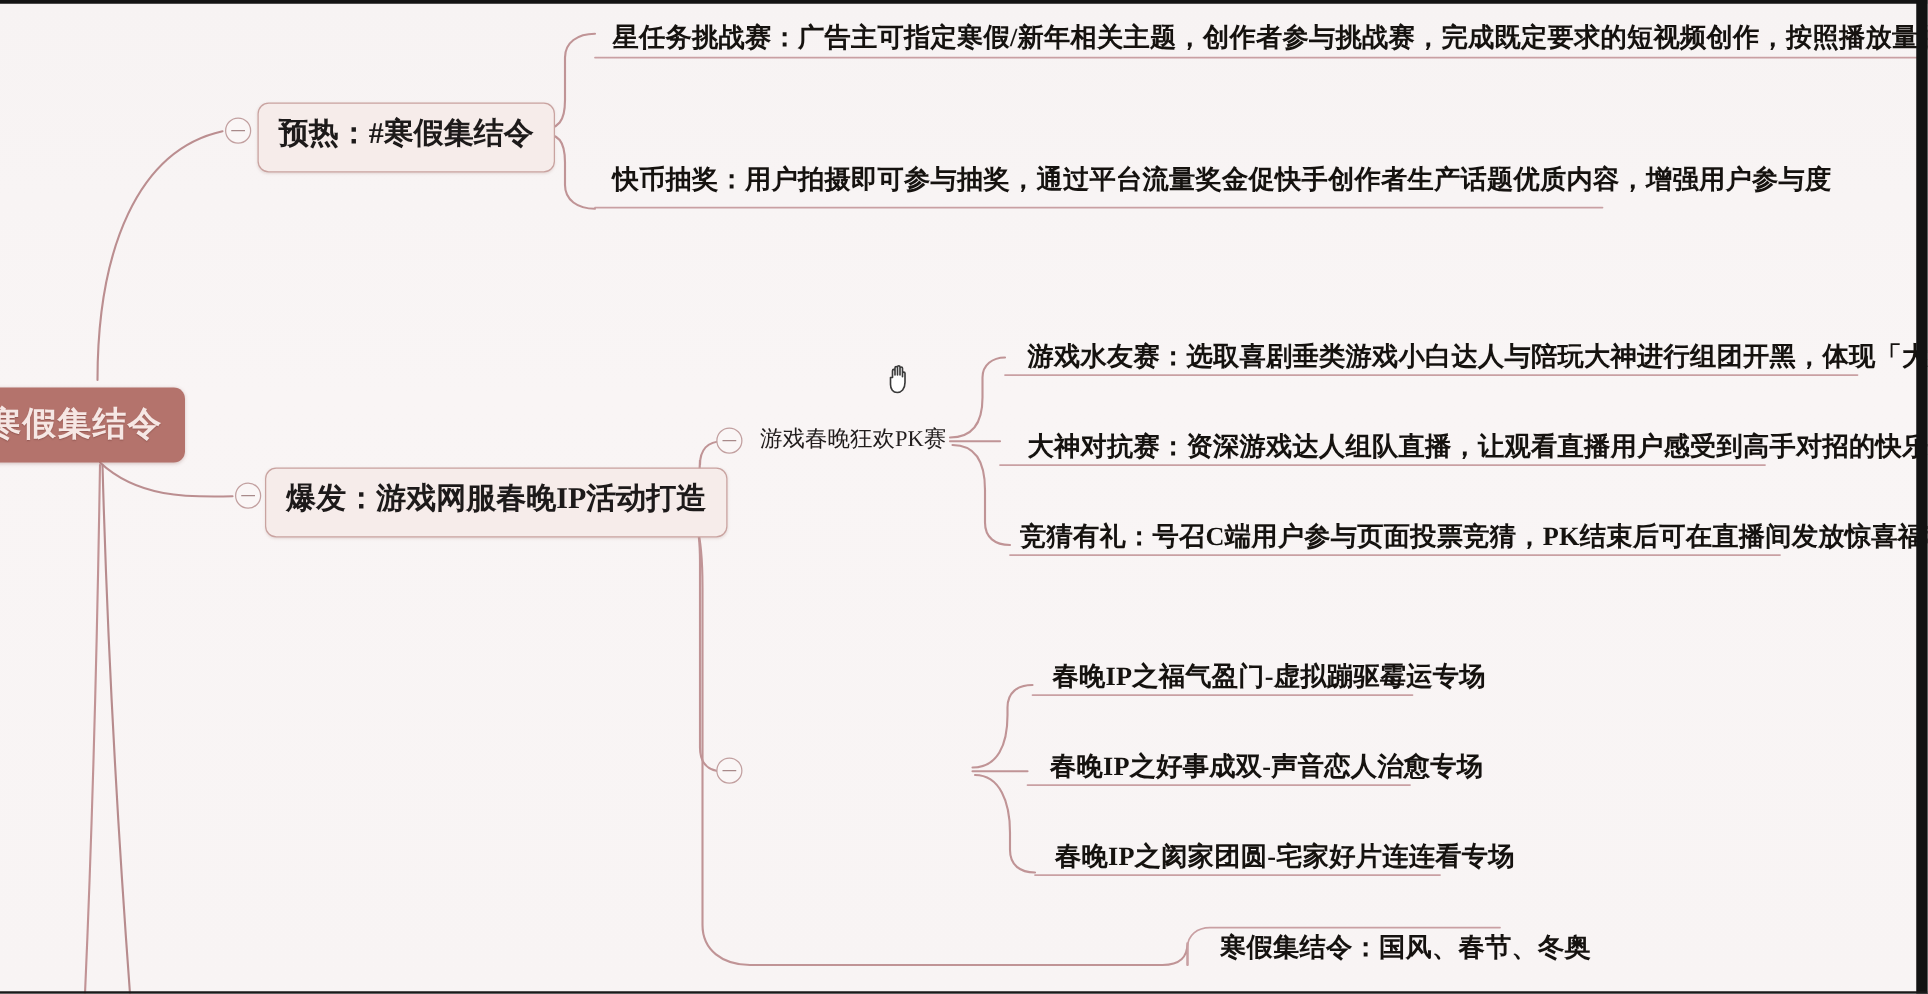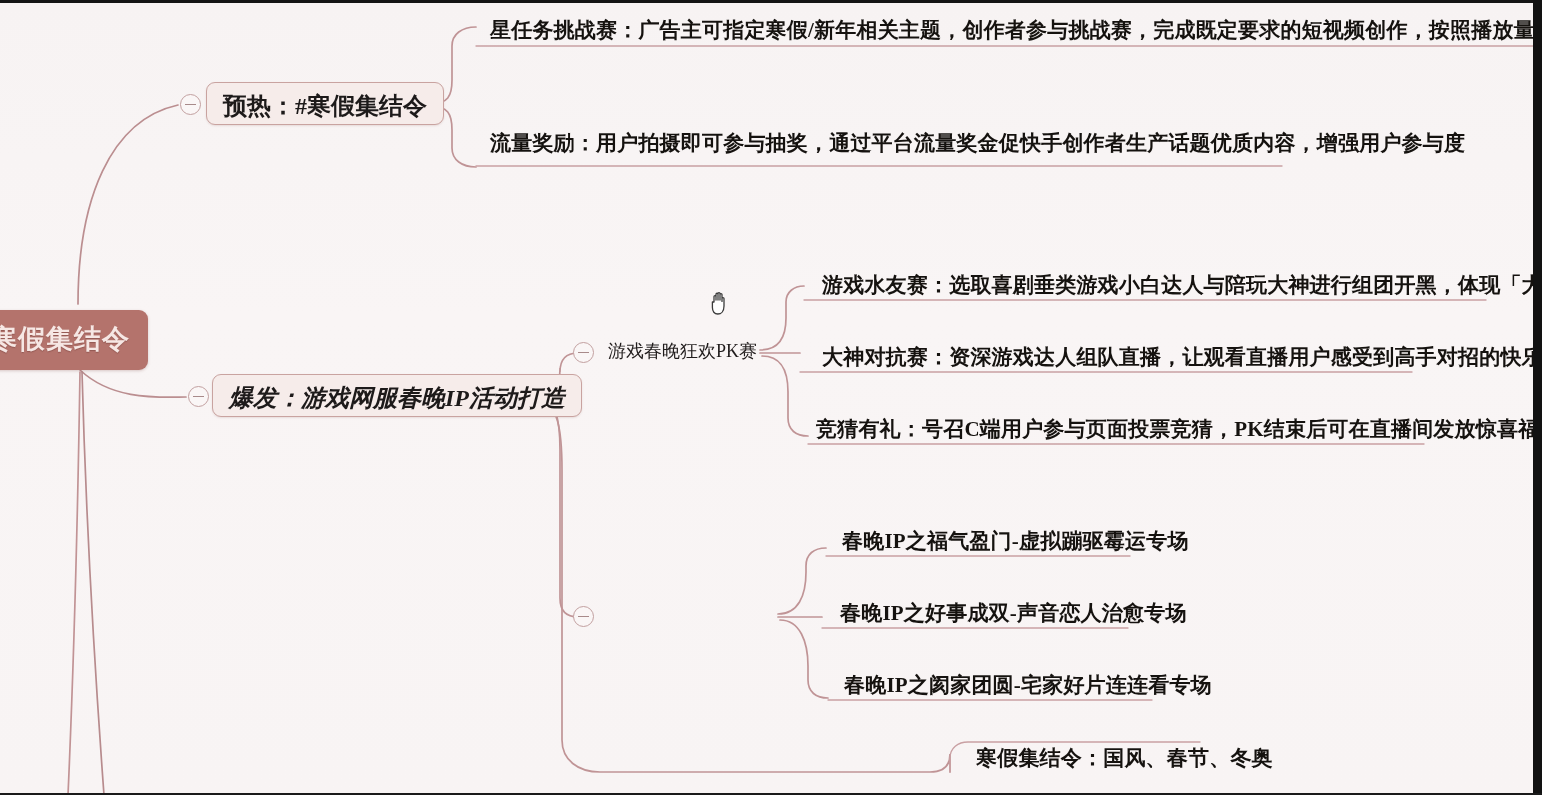--- a/index.html
+++ b/index.html
@@ -65,21 +65,21 @@
     box-shadow: 0 1px 3px rgba(140,90,85,.30);
   }
 
   .node.branch {
     background: #f6ecea;
     border: 1.6px solid #c9a3a0;
     border-radius: 9px;
     color: #1d1a1a;
     font-size: 24px;
     font-weight: 700;
-    padding: 7px 16px 2px 16px;
+    padding: 7px 16px 15px 16px;
     box-shadow: 0 1px 2px rgba(170,130,128,.22);
   }
 
   .node.sub {
     color: #201c1c;
     font-size: 18px;
     font-weight: 400;
     padding: 2px 6px 5px 6px;
     background: transparent;
   }
@@ -167,24 +167,24 @@
     </g>
   </svg>
 
   <div class="node root" style="left:-28px; top:310px;">寒假集结令</div>
 
   <div class="toggle" style="left:180px; top:94px;"></div>
   <div class="node branch" style="left:206px; top:82px;">预热：#寒假集结令</div>
 
   <div class="node leaf" style="left:486px; top:14px;">星任务挑战赛：广告主可指定寒假/新年相关主题，创作者参与挑战赛，完成既定要求的短视频创作，按照播放量的top3可获得现金+流量奖励</div>
 
-  <div class="node leaf" style="left:486px; top:127px;">流量奖励：用户拍摄即可参与抽奖，通过平台流量奖金促快手创作者生产话题优质内容，增强用户参与度</div>
+  <div class="node leaf" style="left:486px; top:127px;">快币抽奖：用户拍摄即可参与抽奖，通过平台流量奖金促快手创作者生产话题优质内容，增强用户参与度</div>
 
   <div class="toggle" style="left:188px; top:386px;"></div>
-  <div class="node branch" style="left:212px; top:374px;font-style:italic;">爆发：游戏网服春晚IP活动打造</div>
+  <div class="node branch" style="left:212px; top:374px;">爆发：游戏网服春晚IP活动打造</div>
 
   <div class="toggle" style="left:573px; top:342px;"></div>
   <div class="node sub" style="left:602px; top:337px;">游戏春晚狂欢PK赛</div>
 
   <div class="node leaf" style="left:818px; top:269px;">游戏水友赛：选取喜剧垂类游戏小白达人与陪玩大神进行组团开黑，体现「大神带我飞」</div>
   <div class="node leaf" style="left:818px; top:341px;">大神对抗赛：资深游戏达人组队直播，让观看直播用户感受到高手对招的快乐</div>
   <div class="node leaf" style="left:812px; top:413px;">竞猜有礼：号召C端用户参与页面投票竞猜，PK结束后可在直播间发放惊喜福利</div>
 
   <div class="toggle" style="left:573px; top:606px;"></div>
 

